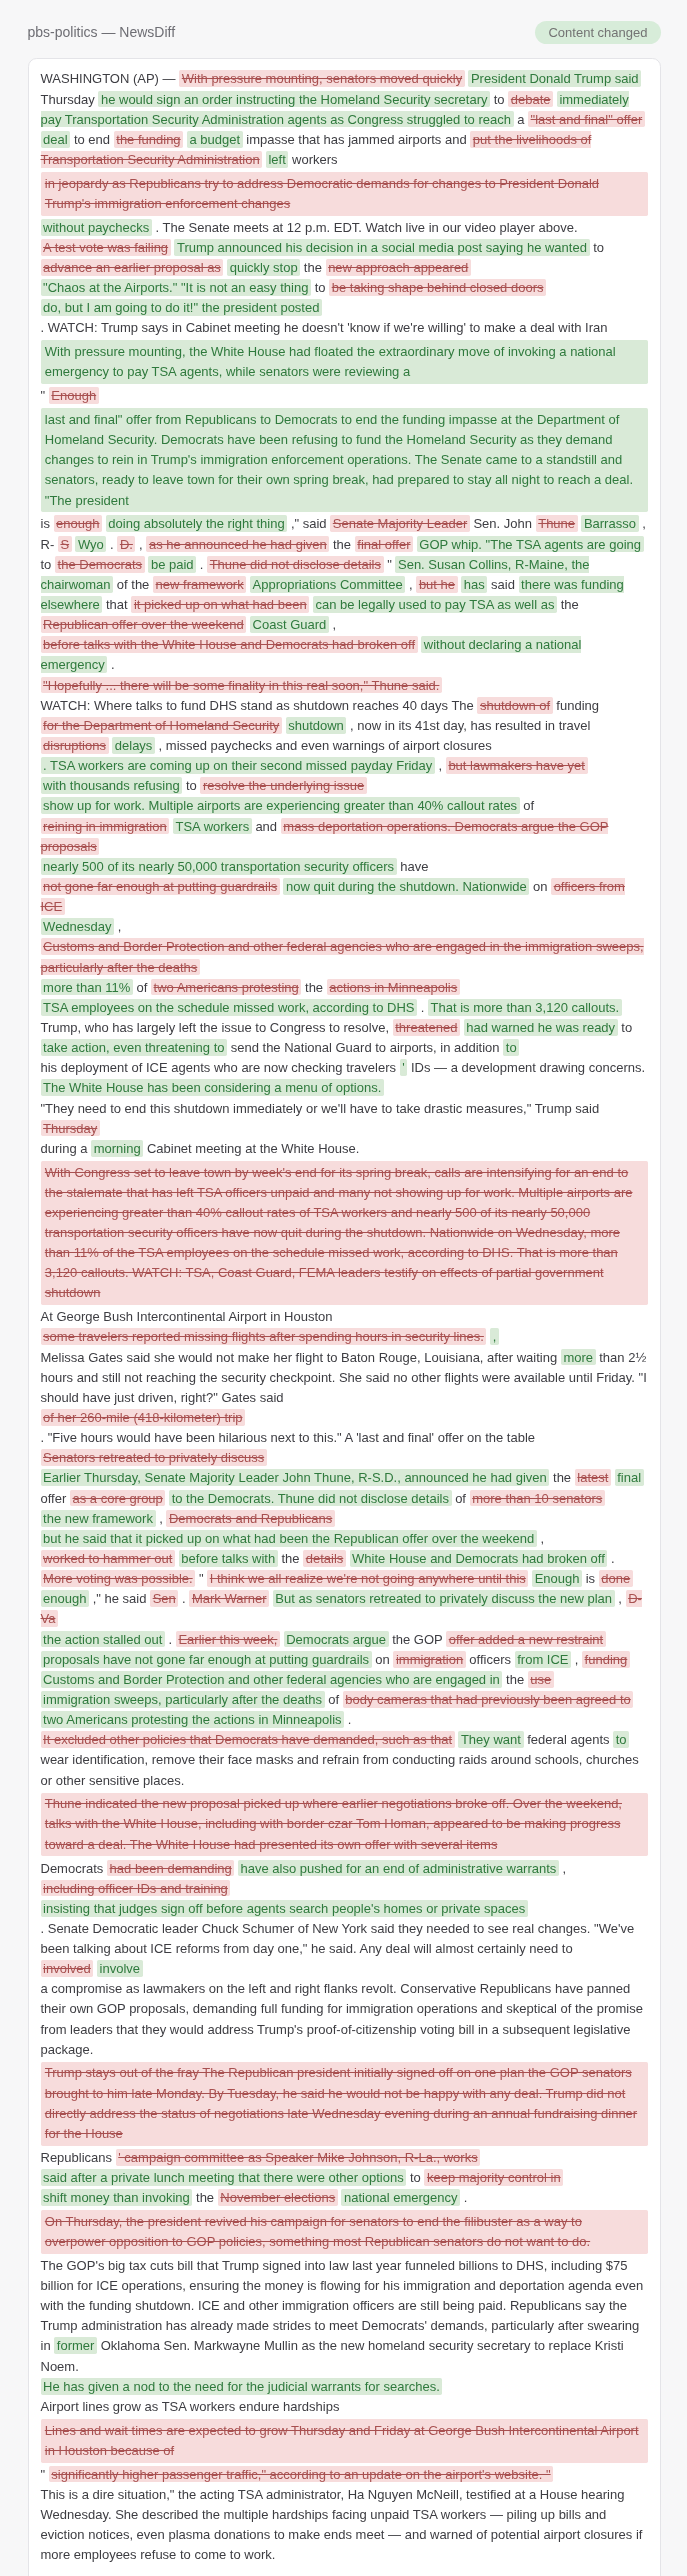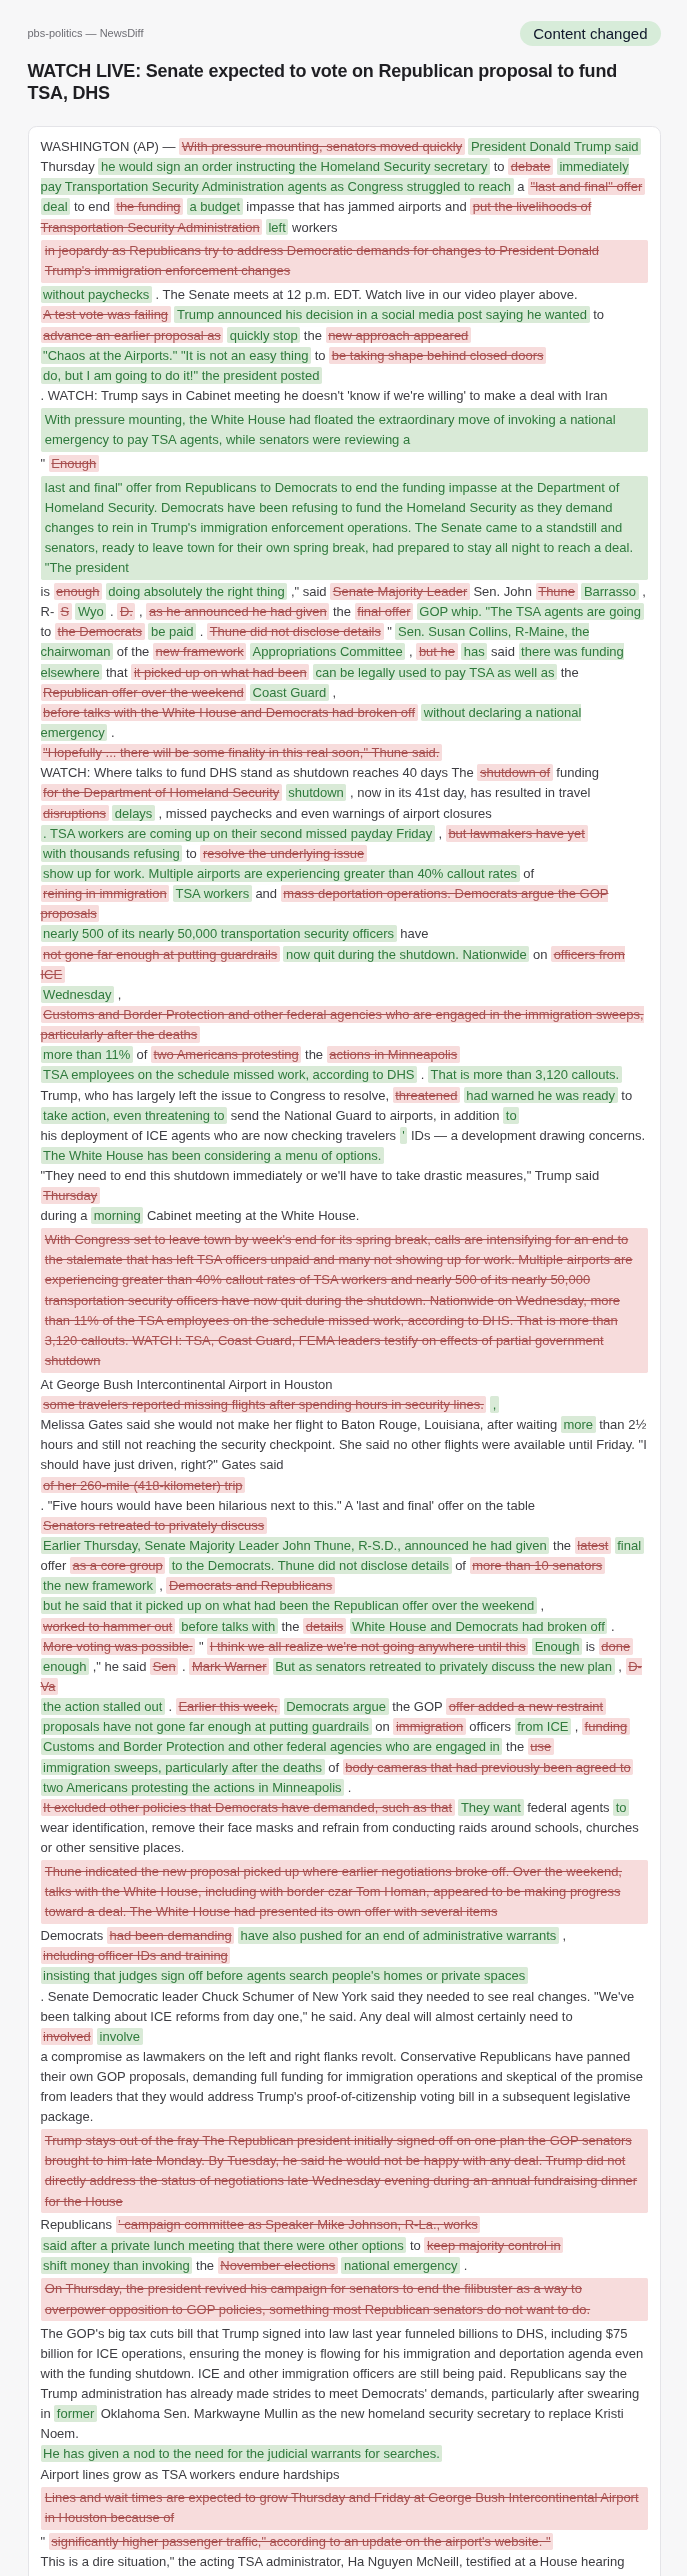--- a/index.html
+++ b/index.html
@@ -9,24 +9,24 @@
     font-family: "Liberation Sans", "DejaVu Sans", sans-serif;
     color: #3d3d42;
     width: 688px;
     min-height: 2576px;
   }
   .page { width: 688px; padding: 20.6px 27.5px 34px; }
   .topbar {
     display: flex; justify-content: space-between; align-items: center;
     margin-bottom: 13.8px;
   }
-  .source { color: #6e6e74; font-size: 11px; }
+  .source { color: #6e6e74; font-size: 14px; }
   .badge {
-    background: #d7ecd9; color: #0f172a;
-    font-size: 15px; padding: 4.3px 13px; border-radius: 859px;
+    background: #d7ecd9; color: #737373;
+    font-size: 13px; padding: 4.3px 13px; border-radius: 859px;
     white-space: nowrap;
   }
   .title {
     font-size: 18px; font-weight: 700; color: #1f1f23;
     margin: 0 0 20.6px; letter-spacing: -0.2px; line-height: 1.25;
   }
   .card {
     background: #ffffff;
     border: 0.9px solid #e4e4e8;
     border-radius: 8.6px;
@@ -43,20 +43,19 @@
 </style>
 </head>
 <body>
 
 <div class="page">
   <div class="topbar">
     <span class="source">pbs-politics — NewsDiff</span>
     <span class="badge">Content changed</span>
   </div>
 
-  <h1 class="title">WATCH LIVE: Senate expected to vote on Republican proposal to fund TSA, DHS</h1>
 
   <div class="card">
     <div id="diff-body"><span class="seg norm">WASHINGTON (AP) —</span> <span class="seg rem">With pressure mounting, senators moved quickly</span> <span class="seg add">President Donald Trump said</span> <span class="seg norm">Thursday</span> <span class="seg add">he would sign an order instructing the Homeland Security secretary</span> <span class="seg norm">to</span> <span class="seg rem">debate</span> <span class="seg add">immediately pay Transportation Security Administration agents as Congress struggled to reach</span> <span class="seg norm">a</span> <span class="seg rem">"last and final" offer</span> <span class="seg add">deal</span> <span class="seg norm">to end</span> <span class="seg rem">the funding</span> <span class="seg add">a budget</span> <span class="seg norm">impasse that has jammed airports and</span> <span class="seg rem">put the livelihoods of Transportation Security Administration</span> <span class="seg add">left</span> <span class="seg norm">workers</span> <div class="seg rem block">in jeopardy as Republicans try to address Democratic demands for changes to President Donald Trump's immigration enforcement changes</div><span class="seg add">without paychecks</span> <span class="seg norm">. The Senate meets at 12 p.m. EDT. Watch live in our video player above.</span> <br><span class="seg rem">A test vote was failing</span> <span class="seg add">Trump announced his decision in a social media post saying he wanted</span> <span class="seg norm">to</span> <span class="seg rem">advance an earlier proposal as</span> <span class="seg add">quickly stop</span> <span class="seg norm">the</span> <span class="seg rem">new approach appeared</span> <br><span class="seg add">"Chaos at the Airports." "It is not an easy thing</span> <span class="seg norm">to</span> <span class="seg rem">be taking shape behind closed doors</span> <br><span class="seg add">do, but I am going to do it!" the president posted</span> <br><span class="seg norm">. WATCH: Trump says in Cabinet meeting he doesn't 'know if we're willing' to make a deal with Iran</span> <div class="seg add block">With pressure mounting, the White House had floated the extraordinary move of invoking a national emergency to pay TSA agents, while senators were reviewing a</div><span class="seg norm">"</span> <span class="seg rem">Enough</span> <div class="seg add block">last and final" offer from Republicans to Democrats to end the funding impasse at the Department of Homeland Security. Democrats have been refusing to fund the Homeland Security as they demand changes to rein in Trump's immigration enforcement operations. The Senate came to a standstill and senators, ready to leave town for their own spring break, had prepared to stay all night to reach a deal. "The president</div><span class="seg norm">is</span> <span class="seg rem">enough</span> <span class="seg add">doing absolutely the right thing</span> <span class="seg norm">," said</span> <span class="seg rem">Senate Majority Leader</span> <span class="seg norm">Sen. John</span> <span class="seg rem">Thune</span> <span class="seg add">Barrasso</span> <span class="seg norm">, R-</span> <span class="seg rem">S</span> <span class="seg add">Wyo</span> <span class="seg norm">.</span> <span class="seg rem">D.</span> <span class="seg norm">,</span> <span class="seg rem">as he announced he had given</span> <span class="seg norm">the</span> <span class="seg rem">final offer</span> <span class="seg add">GOP whip. "The TSA agents are going</span> <span class="seg norm">to</span> <span class="seg rem">the Democrats</span> <span class="seg add">be paid</span> <span class="seg norm">.</span> <span class="seg rem">Thune did not disclose details</span> <span class="seg norm">"</span> <span class="seg add">Sen. Susan Collins, R-Maine, the chairwoman</span> <span class="seg norm">of the</span> <span class="seg rem">new framework</span> <span class="seg add">Appropriations Committee</span> <span class="seg norm">,</span> <span class="seg rem">but he</span> <span class="seg add">has</span> <span class="seg norm">said</span> <span class="seg add">there was funding elsewhere</span> <span class="seg norm">that</span> <span class="seg rem">it picked up on what had been</span> <span class="seg add">can be legally used to pay TSA as well as</span> <span class="seg norm">the</span> <br><span class="seg rem">Republican offer over the weekend</span> <span class="seg add">Coast Guard</span> <span class="seg norm">,</span> <br><span class="seg rem">before talks with the White House and Democrats had broken off</span> <span class="seg add">without declaring a national emergency</span> <span class="seg norm">.</span> <br><span class="seg rem">"Hopefully ... there will be some finality in this real soon," Thune said.</span> <br><span class="seg norm">WATCH: Where talks to fund DHS stand as shutdown reaches 40 days The</span> <span class="seg rem">shutdown of</span> <span class="seg norm">funding</span> <br><span class="seg rem">for the Department of Homeland Security</span> <span class="seg add">shutdown</span> <span class="seg norm">, now in its 41st day, has resulted in travel</span> <span class="seg rem">disruptions</span> <span class="seg add">delays</span> <span class="seg norm">, missed paychecks and even warnings of airport closures</span> <br><span class="seg add">. TSA workers are coming up on their second missed payday Friday</span> <span class="seg norm">,</span> <span class="seg rem">but lawmakers have yet</span> <br><span class="seg add">with thousands refusing</span> <span class="seg norm">to</span> <span class="seg rem">resolve the underlying issue</span> <br><span class="seg add">show up for work. Multiple airports are experiencing greater than 40% callout rates</span> <span class="seg norm">of</span> <br><span class="seg rem">reining in immigration</span> <span class="seg add">TSA workers</span> <span class="seg norm">and</span> <span class="seg rem">mass deportation operations. Democrats argue the GOP proposals</span> <br><span class="seg add">nearly 500 of its nearly 50,000 transportation security officers</span> <span class="seg norm">have</span> <br><span class="seg rem">not gone far enough at putting guardrails</span> <span class="seg add">now quit during the shutdown. Nationwide</span> <span class="seg norm">on</span> <span class="seg rem">officers from ICE</span> <br><span class="seg add">Wednesday</span> <span class="seg norm">,</span> <br><span class="seg rem">Customs and Border Protection and other federal agencies who are engaged in the immigration sweeps, particularly after the deaths</span> <br><span class="seg add">more than 11%</span> <span class="seg norm">of</span> <span class="seg rem">two Americans protesting</span> <span class="seg norm">the</span> <span class="seg rem">actions in Minneapolis</span> <br><span class="seg add">TSA employees on the schedule missed work, according to DHS</span> <span class="seg norm">.</span> <span class="seg add">That is more than 3,120 callouts.</span> <br><span class="seg norm">Trump, who has largely left the issue to Congress to resolve,</span> <span class="seg rem">threatened</span> <span class="seg add">had warned he was ready</span> <span class="seg norm">to</span> <span class="seg add">take action, even threatening to</span> <span class="seg norm">send the National Guard to airports, in addition</span> <span class="seg add">to</span> <br><span class="seg norm">his deployment of ICE agents who are now checking travelers</span> <span class="seg add">'</span> <span class="seg norm">IDs — a development drawing concerns.</span> <br><span class="seg add">The White House has been considering a menu of options.</span> <br><span class="seg norm">"They need to end this shutdown immediately or we'll have to take drastic measures," Trump said</span> <span class="seg rem">Thursday</span> <br><span class="seg norm">during a</span> <span class="seg add">morning</span> <span class="seg norm">Cabinet meeting at the White House.</span> <div class="seg rem block">With Congress set to leave town by week's end for its spring break, calls are intensifying for an end to the stalemate that has left TSA officers unpaid and many not showing up for work. Multiple airports are experiencing greater than 40% callout rates of TSA workers and nearly 500 of its nearly 50,000 transportation security officers have now quit during the shutdown. Nationwide on Wednesday, more than 11% of the TSA employees on the schedule missed work, according to DHS. That is more than 3,120 callouts. WATCH: TSA, Coast Guard, FEMA leaders testify on effects of partial government shutdown</div><span class="seg norm">At George Bush Intercontinental Airport in Houston</span> <br><span class="seg rem">some travelers reported missing flights after spending hours in security lines.</span> <span class="seg add">,</span> <br><span class="seg norm">Melissa Gates said she would not make her flight to Baton Rouge, Louisiana, after waiting</span> <span class="seg add">more</span> <span class="seg norm">than 2½ hours and still not reaching the security checkpoint. She said no other flights were available until Friday. "I should have just driven, right?" Gates said</span> <br><span class="seg rem">of her 260-mile (418-kilometer) trip</span> <br><span class="seg norm">. "Five hours would have been hilarious next to this." A 'last and final' offer on the table</span> <br><span class="seg rem">Senators retreated to privately discuss</span> <br><span class="seg add">Earlier Thursday, Senate Majority Leader John Thune, R-S.D., announced he had given</span> <span class="seg norm">the</span> <span class="seg rem">latest</span> <span class="seg add">final</span> <span class="seg norm">offer</span> <span class="seg rem">as a core group</span> <span class="seg add">to the Democrats. Thune did not disclose details</span> <span class="seg norm">of</span> <span class="seg rem">more than 10 senators</span> <br><span class="seg add">the new framework</span> <span class="seg norm">,</span> <span class="seg rem">Democrats and Republicans</span> <br><span class="seg add">but he said that it picked up on what had been the Republican offer over the weekend</span> <span class="seg norm">,</span> <br><span class="seg rem">worked to hammer out</span> <span class="seg add">before talks with</span> <span class="seg norm">the</span> <span class="seg rem">details</span> <span class="seg add">White House and Democrats had broken off</span> <span class="seg norm">.</span> <br><span class="seg rem">More voting was possible.</span> <span class="seg norm">"</span> <span class="seg rem">I think we all realize we're not going anywhere until this</span> <span class="seg add">Enough</span> <span class="seg norm">is</span> <span class="seg rem">done</span> <br><span class="seg add">enough</span> <span class="seg norm">," he said</span> <span class="seg rem">Sen</span> <span class="seg norm">.</span> <span class="seg rem">Mark Warner</span> <span class="seg add">But as senators retreated to privately discuss the new plan</span> <span class="seg norm">,</span> <span class="seg rem">D-Va</span> <br><span class="seg add">the action stalled out</span> <span class="seg norm">.</span> <span class="seg rem">Earlier this week,</span> <span class="seg add">Democrats argue</span> <span class="seg norm">the GOP</span> <span class="seg rem">offer added a new restraint</span> <br><span class="seg add">proposals have not gone far enough at putting guardrails</span> <span class="seg norm">on</span> <span class="seg rem">immigration</span> <span class="seg norm">officers</span> <span class="seg add">from ICE</span> <span class="seg norm">,</span> <span class="seg rem">funding</span> <br><span class="seg add">Customs and Border Protection and other federal agencies who are engaged in</span> <span class="seg norm">the</span> <span class="seg rem">use</span> <br><span class="seg add">immigration sweeps, particularly after the deaths</span> <span class="seg norm">of</span> <span class="seg rem">body cameras that had previously been agreed to</span> <br><span class="seg add">two Americans protesting the actions in Minneapolis</span> <span class="seg norm">.</span> <br><span class="seg rem">It excluded other policies that Democrats have demanded, such as that</span> <span class="seg add">They want</span> <span class="seg norm">federal agents</span> <span class="seg add">to</span> <span class="seg norm">wear identification, remove their face masks and refrain from conducting raids around schools, churches or other sensitive places.</span> <div class="seg rem block">Thune indicated the new proposal picked up where earlier negotiations broke off. Over the weekend, talks with the White House, including with border czar Tom Homan, appeared to be making progress toward a deal. The White House had presented its own offer with several items</div><span class="seg norm">Democrats</span> <span class="seg rem">had been demanding</span> <span class="seg add">have also pushed for an end of administrative warrants</span> <span class="seg norm">,</span> <br><span class="seg rem">including officer IDs and training</span> <br><span class="seg add">insisting that judges sign off before agents search people's homes or private spaces</span> <br><span class="seg norm">. Senate Democratic leader Chuck Schumer of New York said they needed to see real changes. "We've been talking about ICE reforms from day one," he said. Any deal will almost certainly need to</span> <br><span class="seg rem">involved</span> <span class="seg add">involve</span> <br><span class="seg norm">a compromise as lawmakers on the left and right flanks revolt. Conservative Republicans have panned their own GOP proposals, demanding full funding for immigration operations and skeptical of the promise from leaders that they would address Trump's proof-of-citizenship voting bill in a subsequent legislative package.</span> <div class="seg rem block">Trump stays out of the fray The Republican president initially signed off on one plan the GOP senators brought to him late Monday. By Tuesday, he said he would not be happy with any deal. Trump did not directly address the status of negotiations late Wednesday evening during an annual fundraising dinner for the House</div><span class="seg norm">Republicans</span> <span class="seg rem">' campaign committee as Speaker Mike Johnson, R-La., works</span> <br><span class="seg add">said after a private lunch meeting that there were other options</span> <span class="seg norm">to</span> <span class="seg rem">keep majority control in</span> <br><span class="seg add">shift money than invoking</span> <span class="seg norm">the</span> <span class="seg rem">November elections</span> <span class="seg add">national emergency</span> <span class="seg norm">.</span> <div class="seg rem block">On Thursday, the president revived his campaign for senators to end the filibuster as a way to overpower opposition to GOP policies, something most Republican senators do not want to do.</div><span class="seg norm">The GOP's big tax cuts bill that Trump signed into law last year funneled billions to DHS, including $75 billion for ICE operations, ensuring the money is flowing for his immigration and deportation agenda even with the funding shutdown. ICE and other immigration officers are still being paid. Republicans say the Trump administration has already made strides to meet Democrats' demands, particularly after swearing in</span> <span class="seg add">former</span> <span class="seg norm">Oklahoma Sen. Markwayne Mullin as the new homeland security secretary to replace Kristi Noem.</span> <br><span class="seg add">He has given a nod to the need for the judicial warrants for searches.</span> <br><span class="seg norm">Airport lines grow as TSA workers endure hardships</span> <div class="seg rem block">Lines and wait times are expected to grow Thursday and Friday at George Bush Intercontinental Airport in Houston because of</div><span class="seg norm">"</span> <span class="seg rem">significantly higher passenger traffic," according to an update on the airport's website. "</span> <br><span class="seg norm">This is a dire situation," the acting TSA administrator, Ha Nguyen McNeill, testified at a House hearing Wednesday. She described the multiple hardships facing unpaid TSA workers — piling up bills and eviction notices, even plasma donations to make ends meet — and warned of potential airport closures if more employees refuse to come to work.</span> <br> <br> <br>  <br> </div>
   </div>
 
 </div>
 
 
 </body></html>

